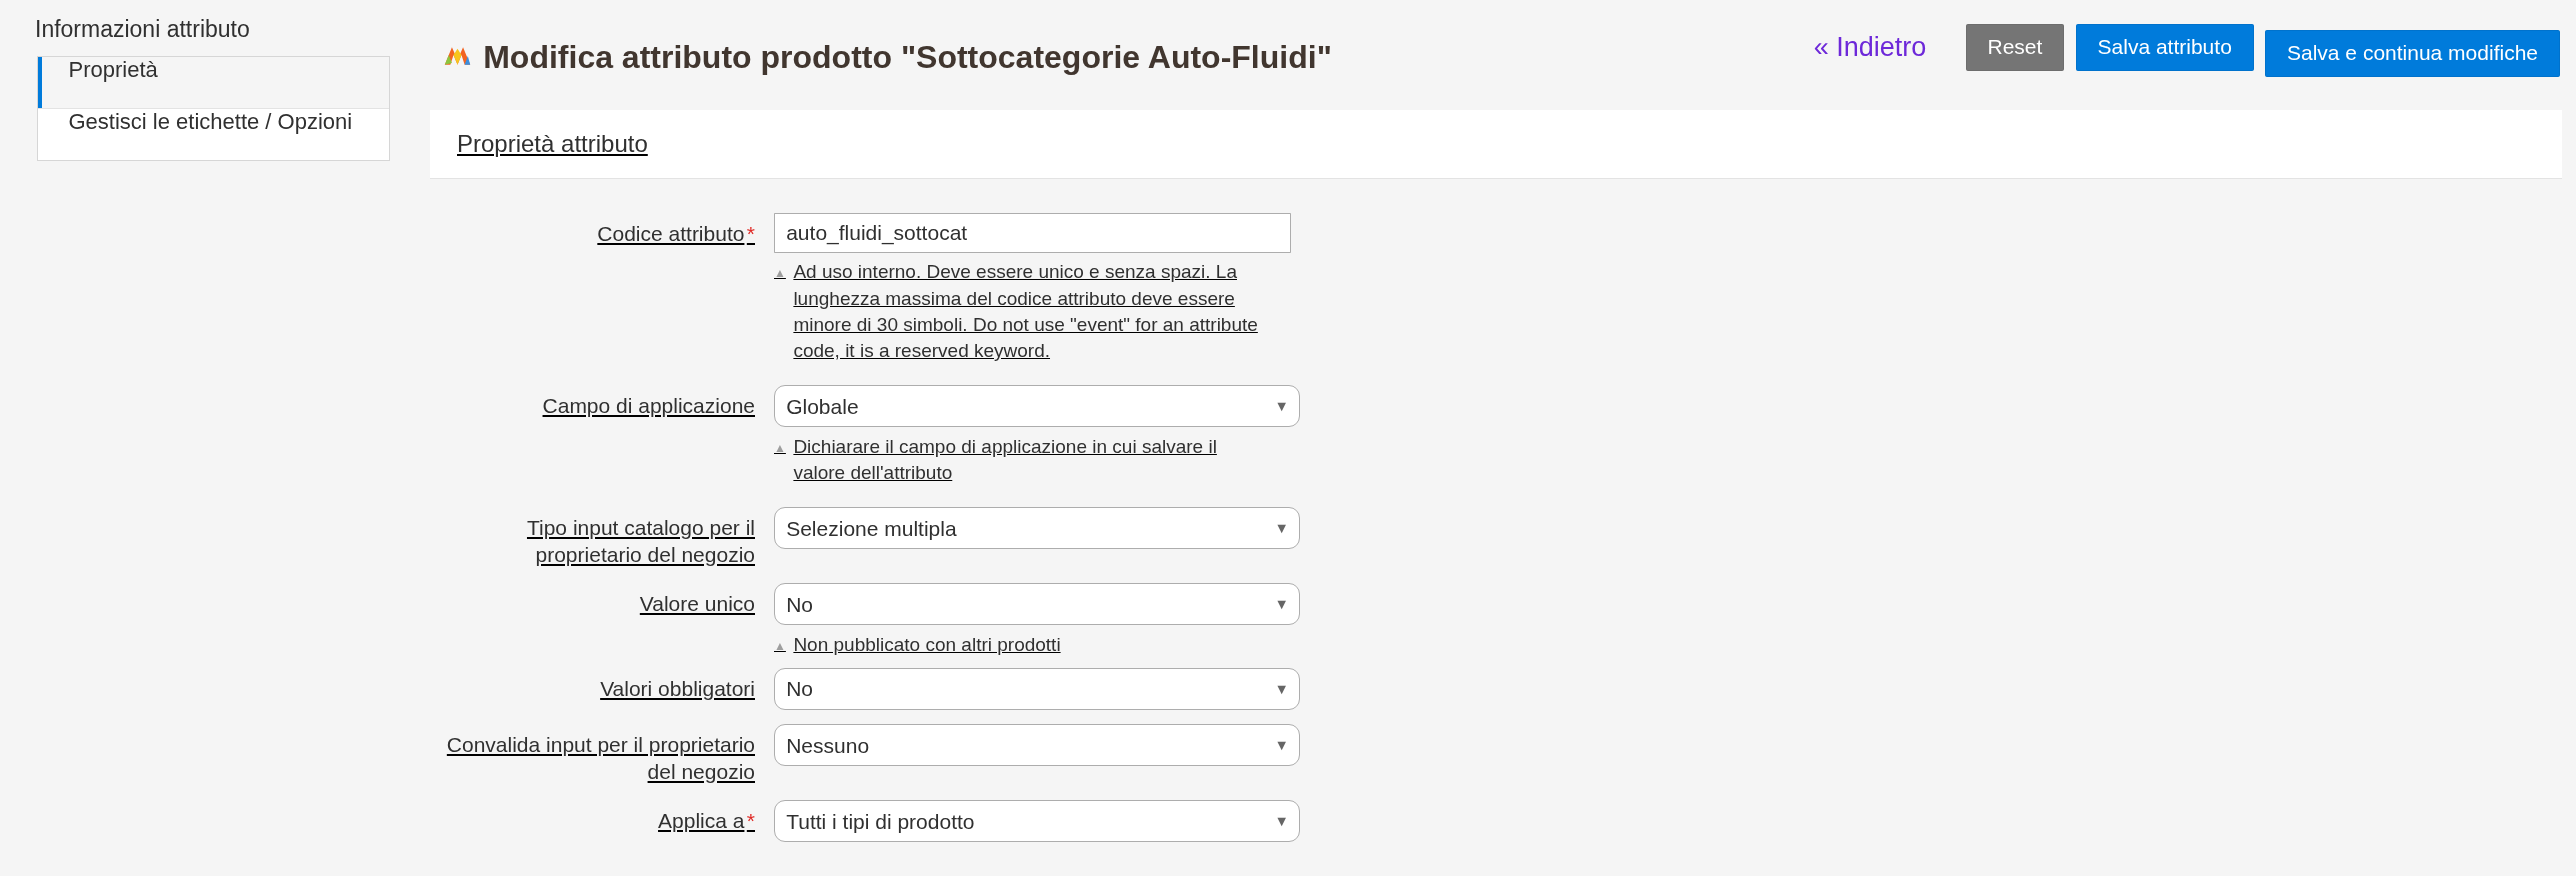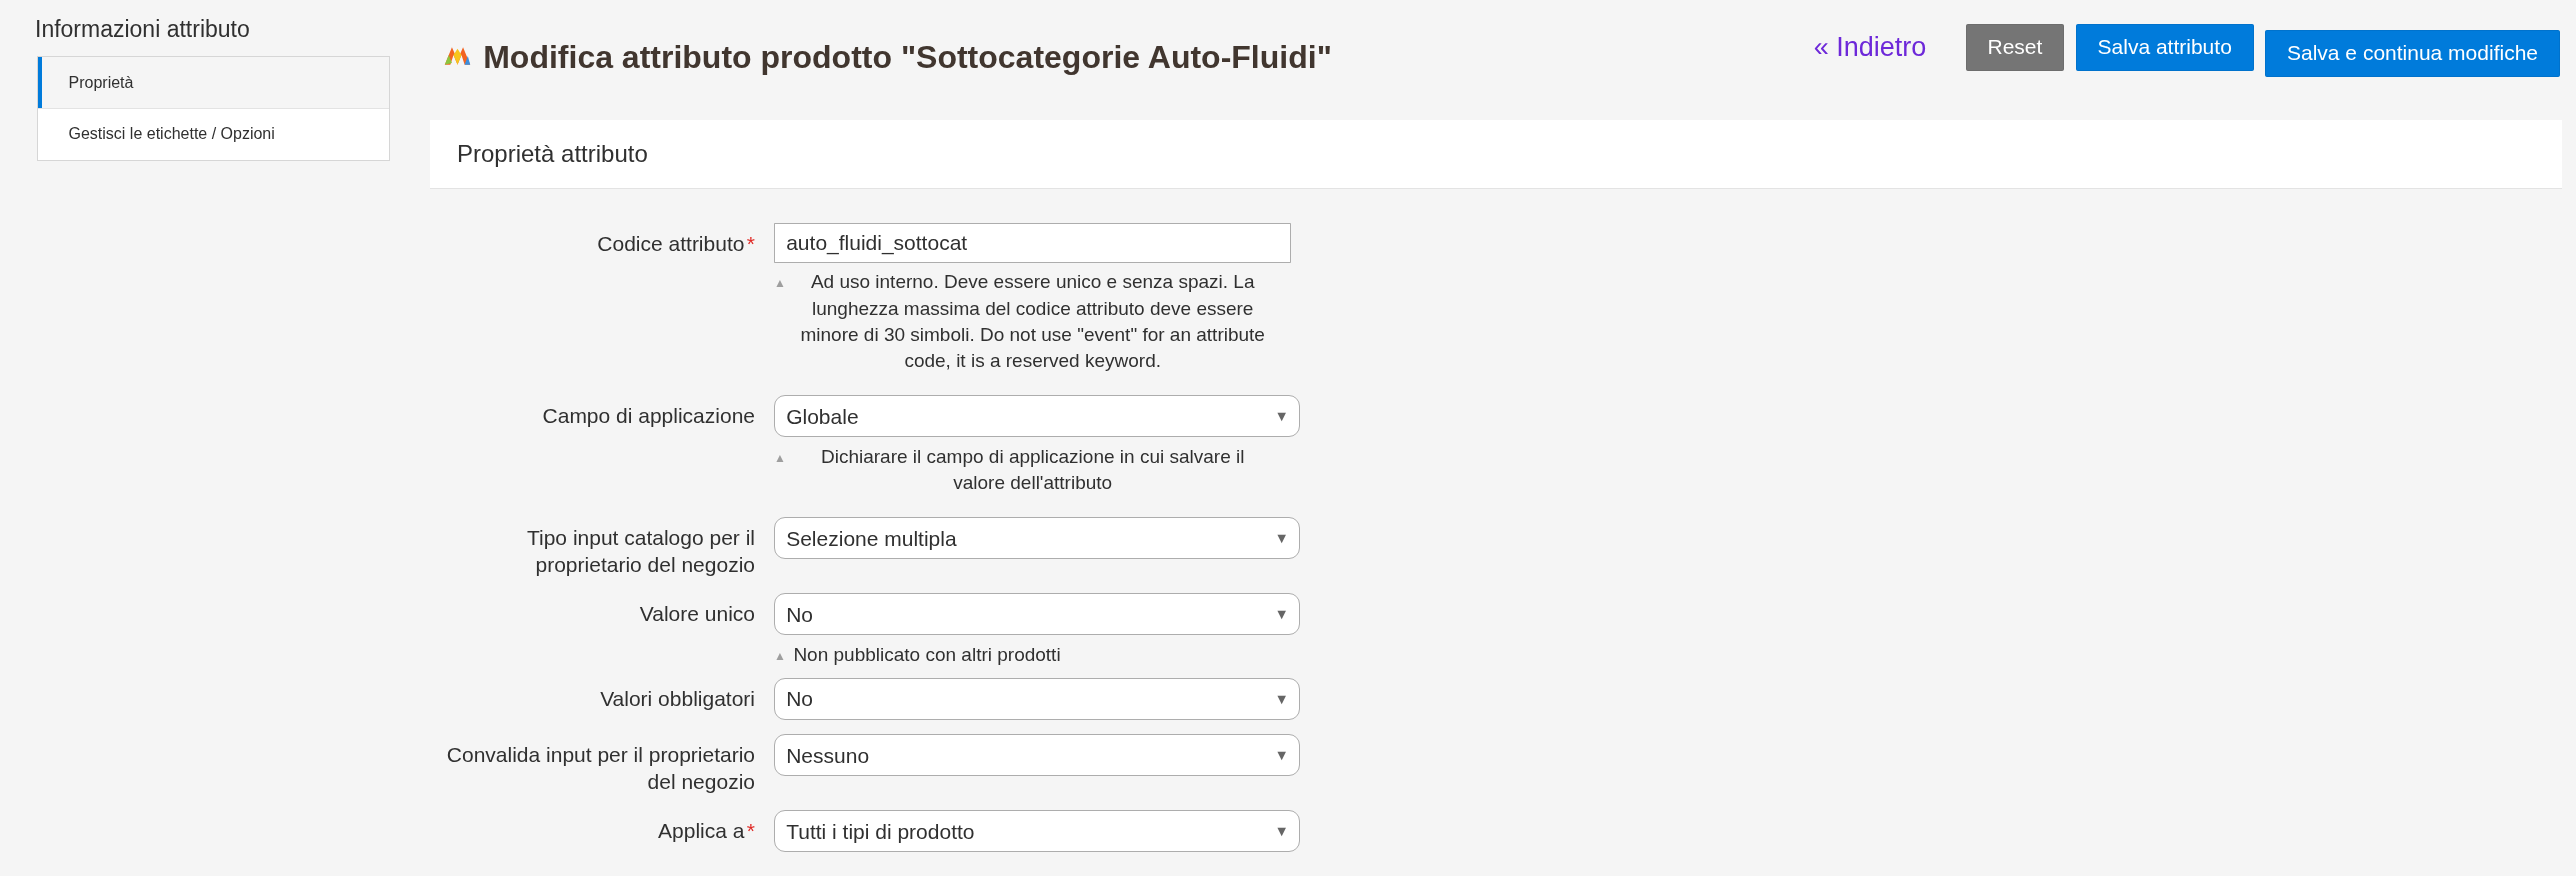--- a/index.html
+++ b/index.html
@@ -34,23 +34,22 @@
     position: absolute;
     left: 37px; top: 56px;
     width: 353px;
     background: #ffffff;
     border: 0.8px solid #d6d6d6;
   }
   .tab-item {
     position: relative;
     height: 51px;
     display: flex;
-    align-items: center;
     padding-left: 30.5px;
-    font-size: 16px;
+    font-size: 22px;
     color: #303030;
     background: #ffffff;
     cursor: pointer;
   }
   .tab-item.active {
     background: #f5f5f5;
   }
   .tab-item.active::before {
     content: "";
     position: absolute;
@@ -115,24 +114,25 @@
     border-radius: 1.6px;
   }
   .btn-reset { background: #757575; border-color: #6d6d6d; }
   .btn-delete { background: #e22626; border-color: #d01c1c; }
   .btn-save { background: #007bdb; border-color: #0072cc; }
   .btn-save-continue { background: #007bdb; border-color: #0072cc; margin-top: 12px; }
 
   
   .card {
     position: absolute;
-    left: 430px; top: 120px;
+    left: 430px; top: 110px;
     width: 2132px;
     height: 755px;
     background: #f5f5f5;
+    text-decoration: underline;
   }
   .card-head {
     height: 69px;
     background: #ffffff;
     border-bottom: 0.8px solid #e3e3e3;
     display: flex;
     align-items: center;
     padding-left: 27px;
     font-size: 24px;
     color: #303030;
@@ -210,21 +210,20 @@
     margin-right: 6.4px;
     margin-top: 8px;
     color: #9e9e9e;
     font-size: 12px;
     line-height: 1;
   }
   .note-text {
     font-size: 19px;
     color: #303030;
     line-height: 1.38;
-    text-align: center;
   }
   .spacer-12 { height: 9.6px; }
   .spacer-18 { height: 14.5px; }
   .spacer-26 { height: 21px; }
 </style>
 </head>
 <body>
 
 <div class="page">
 

